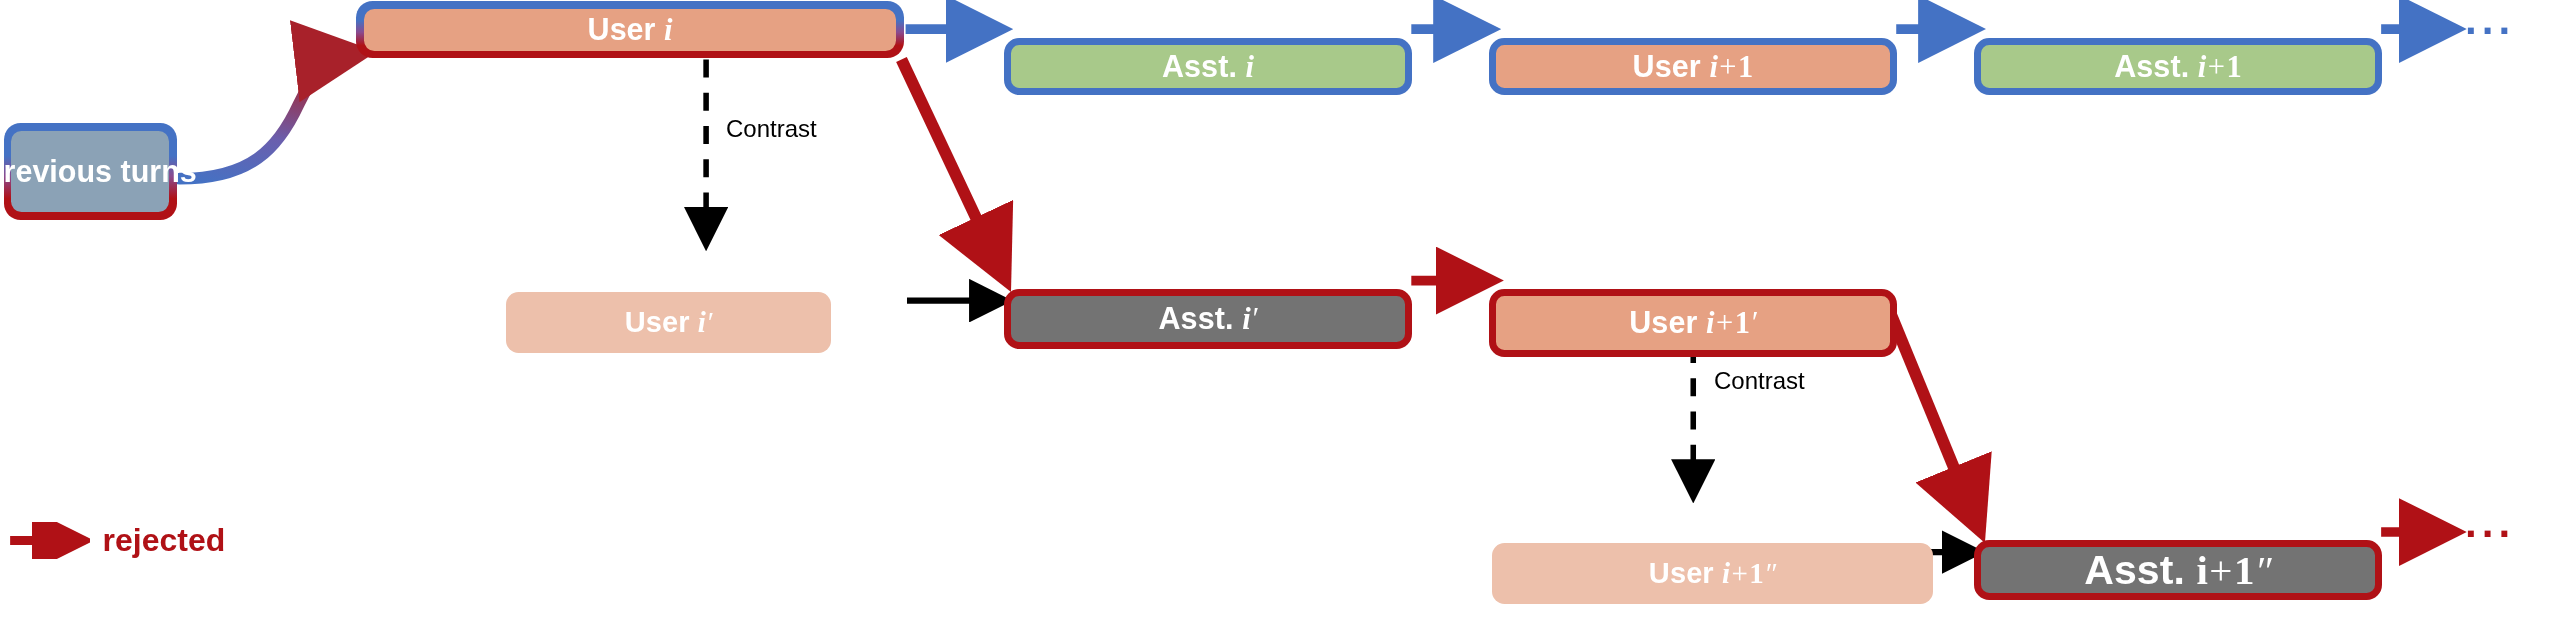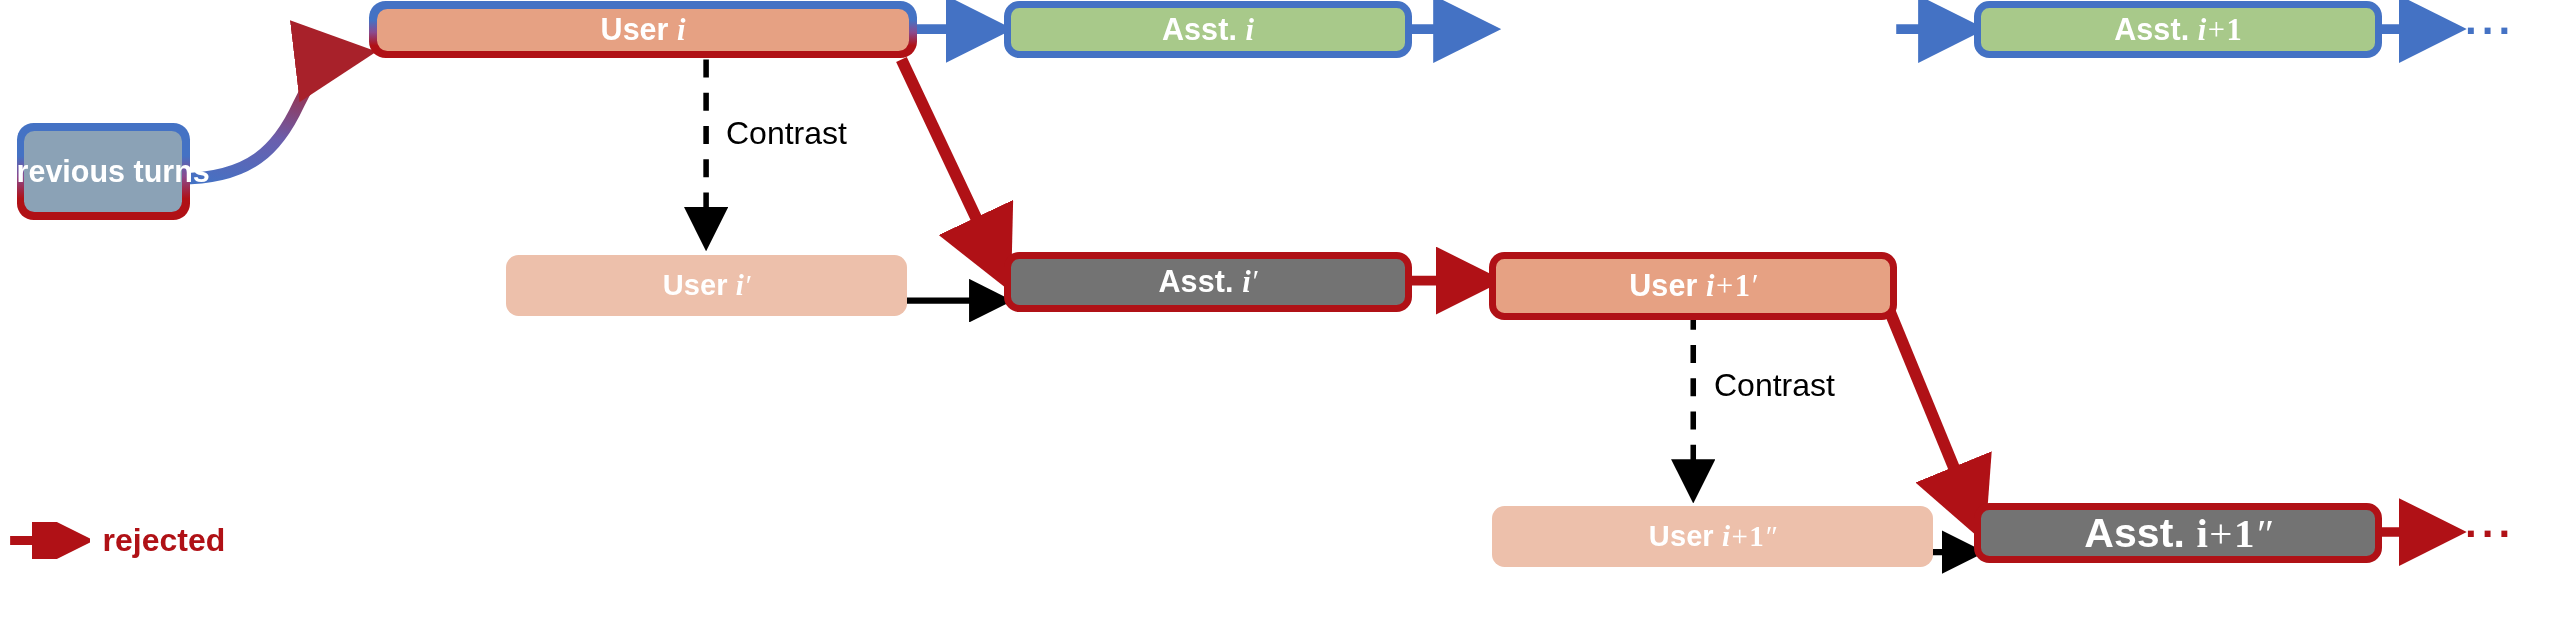--- a/index.html
+++ b/index.html
@@ -2,48 +2,48 @@
 <html style="font-size:11px"><head>
 <meta charset="utf-8">
 <style>
   html,body{margin:0;padding:0;background:#ffffff;}
   body{font-family:"Liberation Sans",sans-serif;}
   #stage{position:relative;width:2576px;height:620px;background:#ffffff;overflow:hidden;}
   #svg-layer{position:absolute;left:0;top:0;width:2576px;height:620px;pointer-events:none;}
 
   .node{position:absolute;box-sizing:border-box;display:flex;align-items:center;
         justify-content:center;border-radius:15.3px;color:#ffffff;font-weight:bold;
-        letter-spacing:0.1px;white-space:nowrap;}
+        letter-spacing:0.1px;white-space:nowrap;margin-top:37px;}
   .node .lbl{display:inline-block;}
 
   
   .fill-user-strong{background:#e6a183;}
   .fill-user-soft{background:#edc0ab;}
   .fill-asst-strong{background:#a8c98a;}
   .fill-asst-soft{background:#737373;}
   .fill-prev{background:#8ba2b6;}
 
   
   .bd-blue{border:7.6px solid #4472c4;}
   .bd-red{border:7.6px solid #b01116;}
   .bd-none{border:0 solid transparent;}
 
   
   .gradwrap{position:absolute;border-radius:16.6px;padding:7.6px;box-sizing:border-box;
-            background:linear-gradient(180deg,#4472c4 0%,#4472c4 34%,#8a4a8f 55%,#b01116 78%,#b01116 100%);margin-left:13px;}
+            background:linear-gradient(180deg,#4472c4 0%,#4472c4 34%,#8a4a8f 55%,#b01116 78%,#b01116 100%);}
   .gradwrap > .inner{width:100%;height:100%;border-radius:10.4px;display:flex;
             align-items:center;justify-content:center;color:#fff;font-weight:bold;white-space:nowrap;}
 
   .mathit{font-family:"Liberation Serif",serif;font-style:italic;font-weight:bold;}
   .mathrm{font-family:"Liberation Serif",serif;font-style:normal;font-weight:bold;}
   .mathop{font-family:"Liberation Serif",serif;font-style:normal;font-weight:normal;padding:0 1.4px;}
   .prime{font-family:"Liberation Serif",serif;font-style:italic;font-weight:normal;}
 
   .contrast-label{position:absolute;font-family:"Liberation Sans",sans-serif;
-        font-size:32px;color:#000000;white-space:nowrap;}
+        font-size:24px;color:#000000;white-space:nowrap;}
 
   .ellipsis{position:absolute;font-size:42px;font-weight:bold;letter-spacing:2.8px;line-height:1;}
   .ell-blue{color:#4472c4;}
   .ell-red{color:#b01116;}
 
   .legend{position:absolute;}
   .legend-row{position:absolute;display:flex;align-items:center;}
   .legend-text{font-size:32px;font-weight:bold;margin-left:12.5px;white-space:nowrap;}
   .lg-chosen{color:#4472c4;}
   .lg-rejected{color:#b01116;}
@@ -140,32 +140,37 @@
       </span>
     </div>
   </div>
 
   <div class="node bd-blue fill-asst-strong" style="left:1004px;top:1.4px;width:408px;height:57px;font-size:30.5px;">
     <span class="lbl">
       <span>Asst.&nbsp;</span><span class="mathit">i</span>
     </span>
   </div>
 
+  <div class="node bd-blue fill-user-strong" style="left:1489px;top:1.4px;width:408px;height:57px;font-size:30.5px;">
+    <span class="lbl">
+      <span>User&nbsp;</span><span class="mathit">i</span><span class="mathop">+</span><span class="mathrm">1</span>
+    </span>
+  </div>
 
   <div class="node bd-blue fill-asst-strong" style="left:1974px;top:1.4px;width:408px;height:57px;font-size:30.5px;">
     <span class="lbl">
       <span>Asst.&nbsp;</span><span class="mathit">i</span><span class="mathop">+</span><span class="mathrm">1</span>
     </span>
   </div>
 
   <div class="ellipsis ell-blue" style="left:2465px;top:9.7px;">···</div>
 
   <div class="contrast-label" style="left:726px;top:115px;">Contrast</div>
 
-  <div class="node bd-none fill-user-soft" style="left:506px;top:255px;width:401px;height:61px;font-size:29px;border-radius:12.5px;">
+  <div class="node bd-none fill-user-soft" style="left:506px;top:255px;width:325px;height:61px;font-size:29px;border-radius:12.5px;">
     <span class="lbl">
       <span>User&nbsp;</span><span class="mathit">i</span><span class="prime">′</span>
     </span>
   </div>
 
   <div class="node bd-red fill-asst-soft" style="left:1004px;top:252px;width:408px;height:60px;font-size:30.5px;">
     <span class="lbl">
       <span>Asst.&nbsp;</span><span class="mathit">i</span><span class="prime">′</span>
     </span>
   </div>

